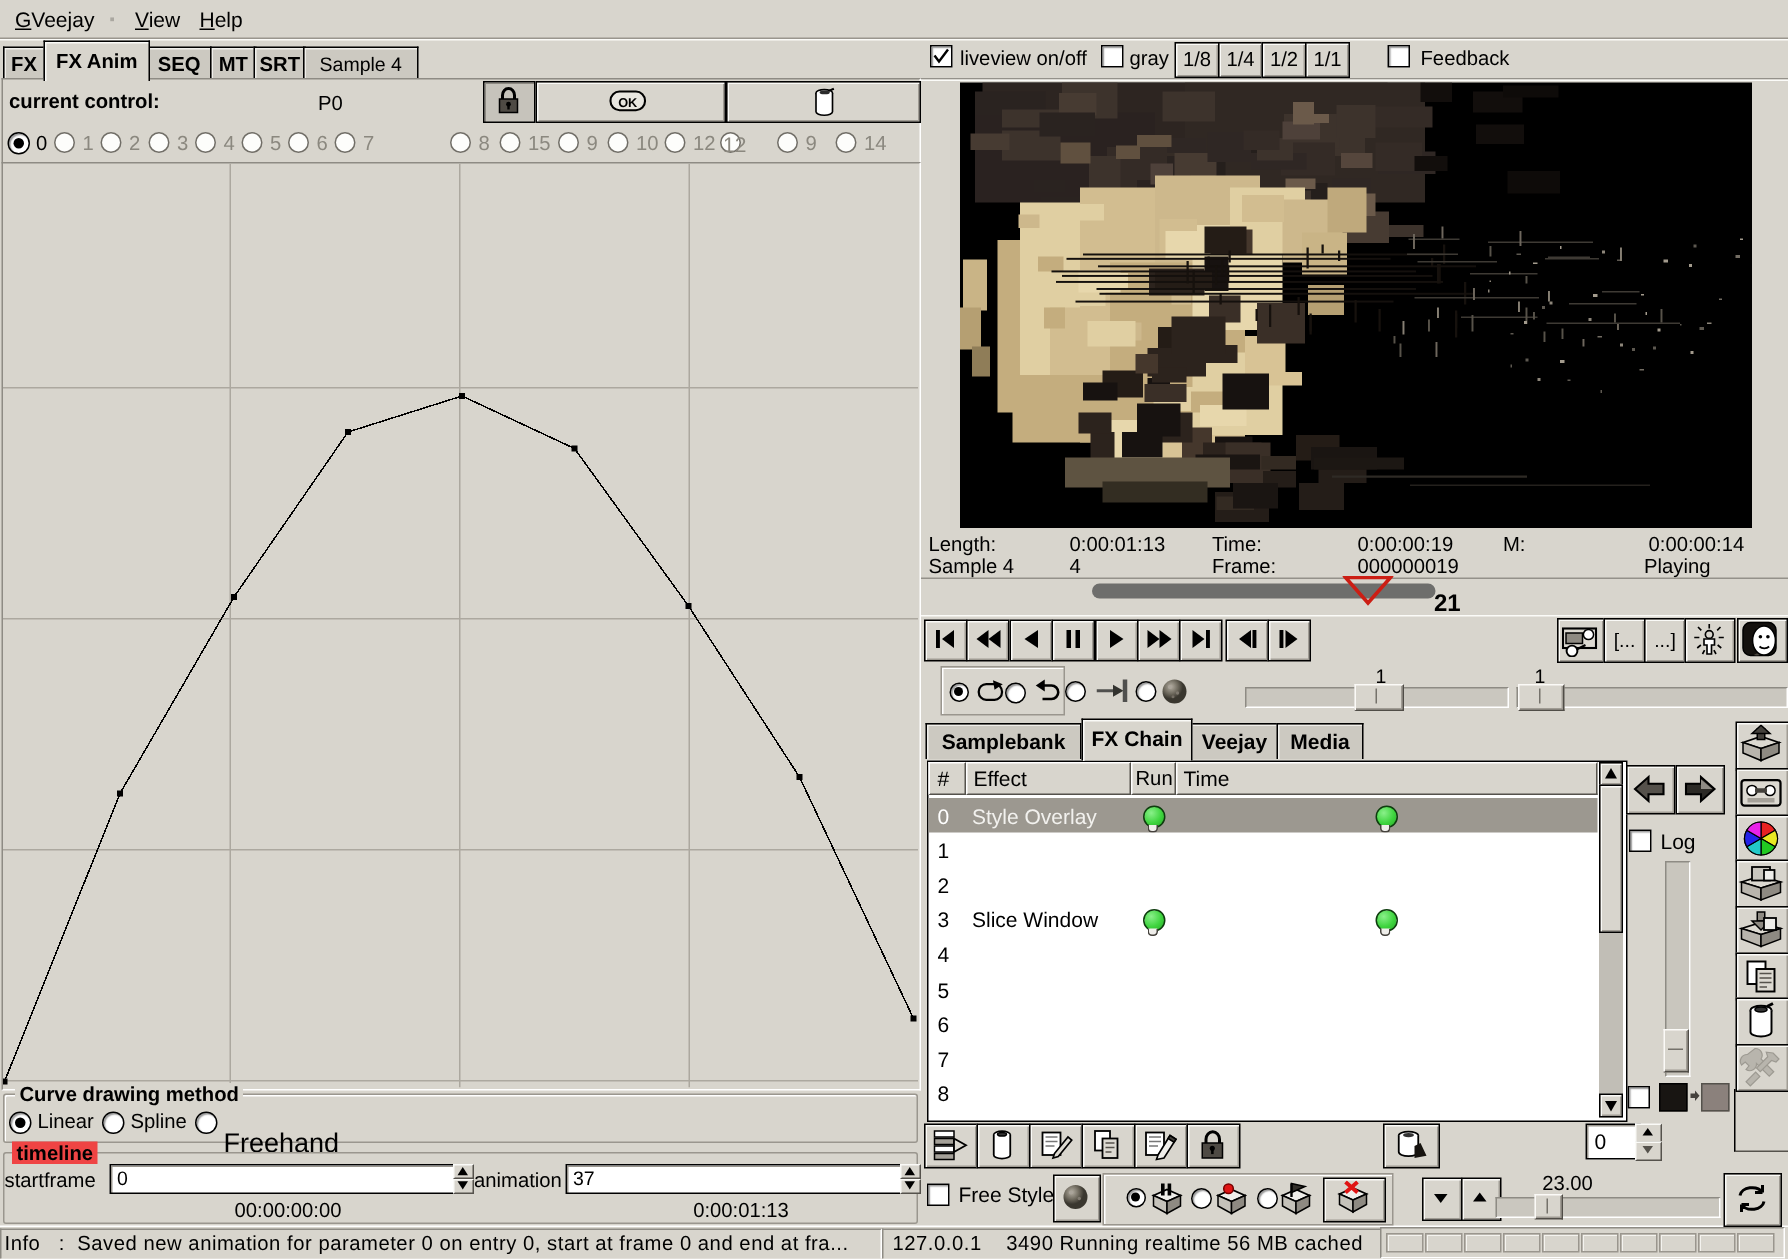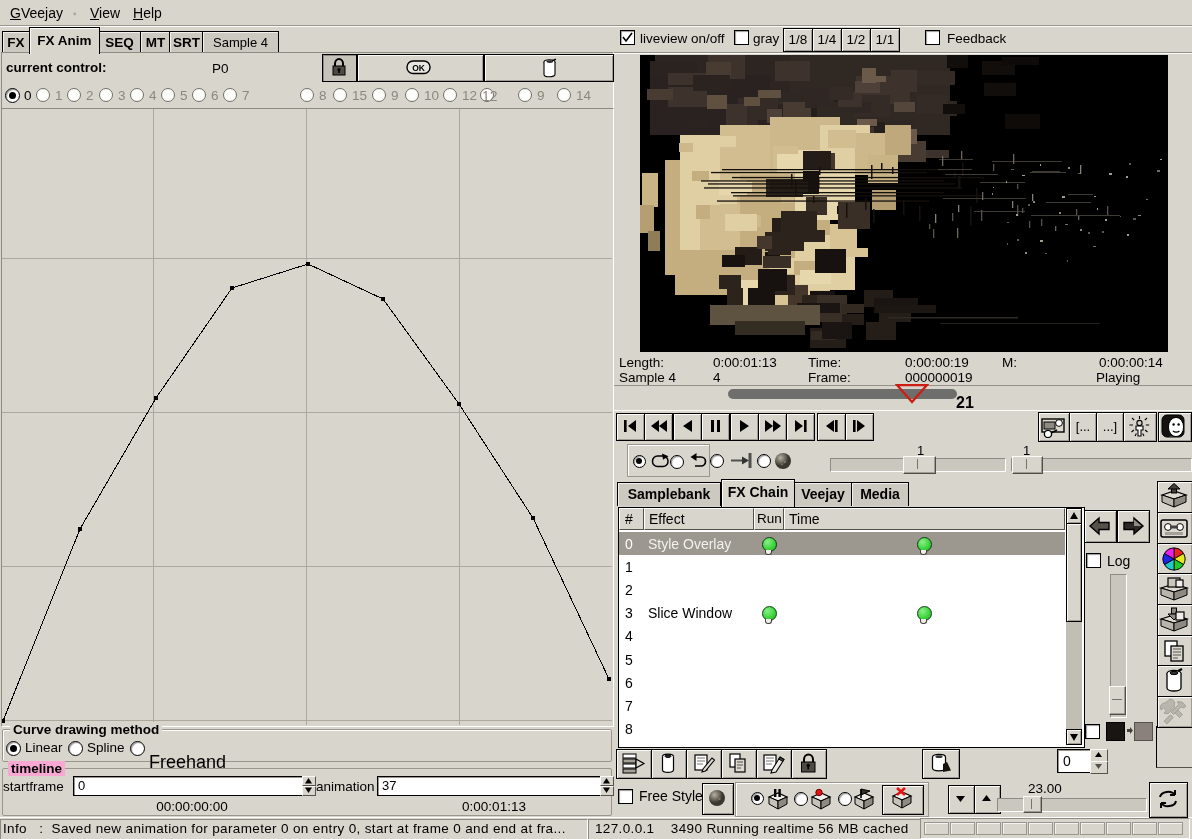--- a/index.html
+++ b/index.html
@@ -123,21 +123,21 @@
 <div class="a rad" style="left:6px;top:741px">
     <div class="dot"></div>
   </div>
 <div class="a" style="left:25px;top:740px;font-size:13.5px">Linear</div>
 <div class="a rad" style="left:68px;top:741px"></div>
 <div class="a" style="left:87px;top:740px;font-size:13.5px">Spline</div>
 <div class="a rad" style="left:130px;top:741px"></div>
 <div class="a" style="left:149px;top:752px;font-size:18px">Freehand</div>
 
 <div class="a" style="left:2px;top:768px;width:608px;height:46px;border:1px solid #9a968e;border-radius:2px"></div>
-<div class="a bold" style="left:8px;top:761px;background:#f9a8d4;padding:0 3px;font-size:13.5px">timeline</div>
+<div class="a bold" style="left:8px;top:761px;background:#ef4444;padding:0 3px;font-size:13.5px">timeline</div>
 <div class="a" style="left:3px;top:779px;font-size:13.5px">startframe</div>
 <div class="a entry" style="left:73px;top:776px;width:228px;height:18px;font-size:13px;padding-left:4px;line-height:18px">0</div>
 <div class="a raised2" style="left:302px;top:776px;width:12px;height:8px"></div>
 <svg class="a" style="left:302px;top:776px" width="13" height="9">
     <polygon points="6.5,2 10,7.5 3,7.5" fill="#000"></polygon>
   </svg>
 <div class="a raised2" style="left:302px;top:786px;width:12px;height:8px"></div>
 <svg class="a" style="left:302px;top:786px" width="13" height="9">
     <polygon points="3,1.5 10,1.5 6.5,7" fill="#000"></polygon>
   </svg>

